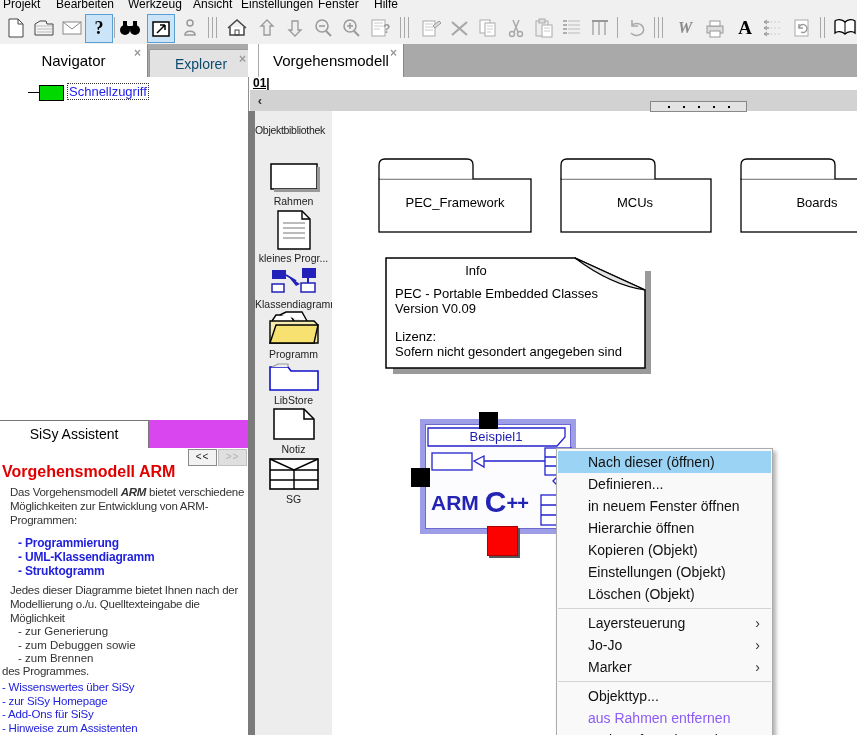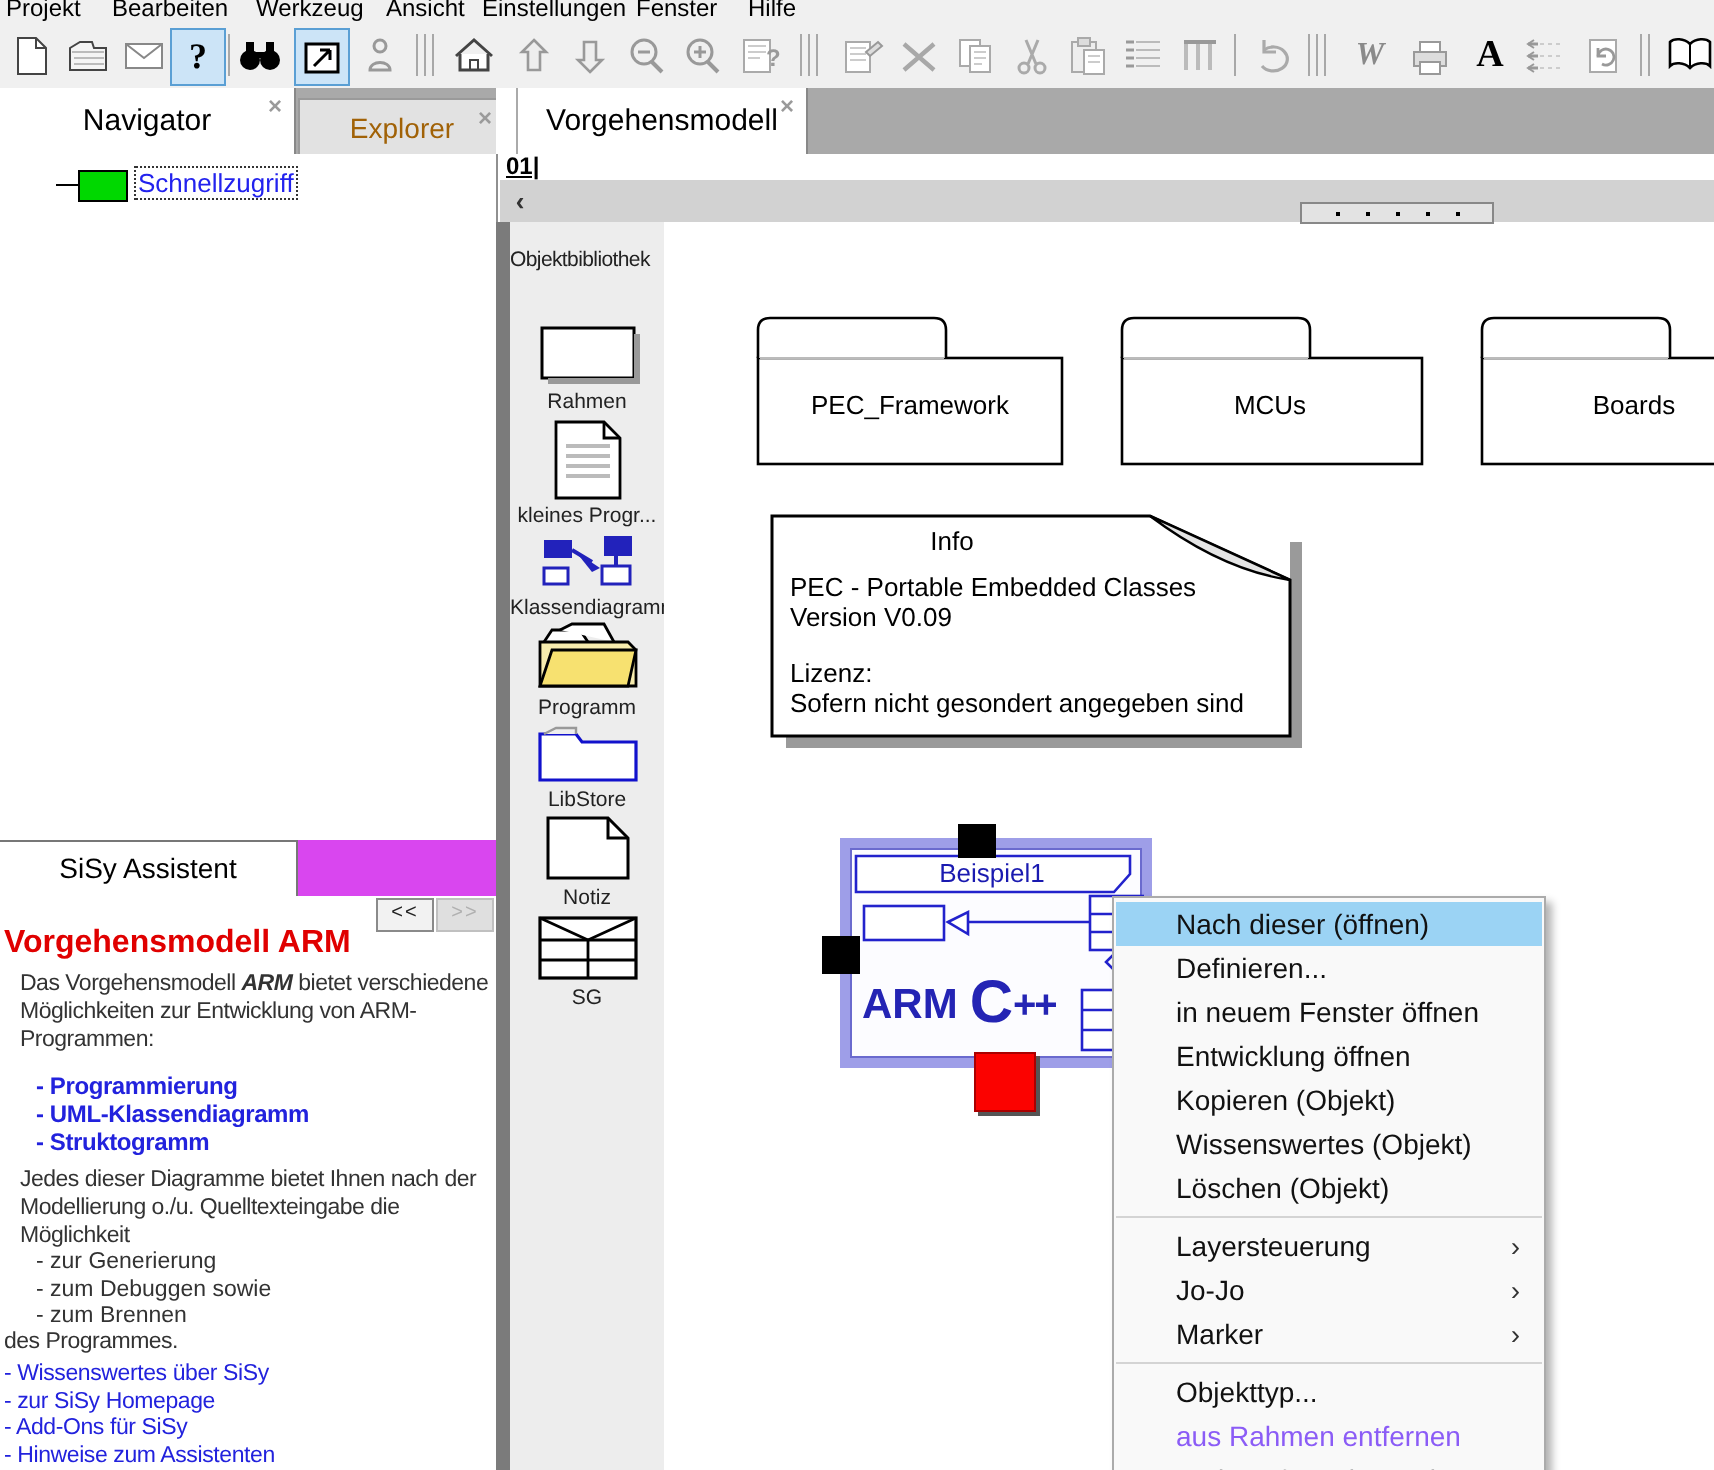--- a/index.html
+++ b/index.html
@@ -15,21 +15,21 @@
   .tbtn.pressed{background:#cce4f7;border:1px solid #5a9fd4;}
   .tsep{position:absolute;top:5px;width:1px;height:21px;background:#a8a8a8;}
   .glyph{font-weight:bold;}
   
   #tabstrip{left:0;top:44px;width:857px;height:33px;background:#a9a9a9;}
   .tab{position:absolute;background:#fff;}
   .tab .tab-label{position:absolute;width:100%;text-align:center;top:8px;font-size:15px;color:#000;}
   .tab-close{position:absolute;right:6px;top:2px;font-size:12px;color:#9a9a9a;font-weight:bold;}
   #tab-navigator{left:0;top:0;width:147px;height:33px;border-right:1px solid #888;}
   #tab-explorer{left:149px;top:5px;width:102px;height:28px;background:#e2e2e2;border:1px solid #9a9a9a;border-bottom:none;}
-  #tab-explorer .tab-label{font-size:14px;top:6px;color:#a16207;}
+  #tab-explorer .tab-label{font-size:14px;top:6px;color:#0c4a6e;}
   #strip-gap{left:248px;top:0px;width:20px;height:33px;background:#fff;}
   #tab-vorgehensmodell{left:258px;top:0;width:144px;height:33px;border-left:1px solid #aaa;border-right:1px solid #888;}
   
   #page-indicator-row{left:248px;top:77px;width:609px;height:13px;background:#fff;}
   #page-indicator{position:absolute;left:5px;top:-1px;font-size:12px;font-weight:bold;text-decoration:underline;}
   #canvas-hscroll{left:250px;top:90px;width:607px;height:21px;background:#d2d2d2;}
   #hscroll-left{position:absolute;left:0;top:0;width:20px;height:21px;color:#333;font-size:13px;text-align:center;line-height:21px;font-weight:bold;}
   
   #nav-content{left:0;top:77px;width:248px;height:343px;background:#fff;border-right:1px solid #909090;}
   #tree-line{position:absolute;left:28px;top:15px;width:11px;height:1px;background:#000;}
@@ -471,23 +471,23 @@
       <span class="pp">++</span>
   </div>
   <div id="handle-top" class="handle abs"></div>
   <div id="handle-left" class="handle abs"></div>
   <div id="red-marker" class="abs"></div>
 
   <div id="context-menu" class="abs">
     <div class="cm-item hl">Nach dieser (öffnen)</div>
     <div class="cm-item">Definieren...</div>
     <div class="cm-item">in neuem Fenster öffnen</div>
-    <div class="cm-item">Entwicklung öffnen</div>
+    <div class="cm-item">Hierarchie öffnen</div>
     <div class="cm-item">Kopieren (Objekt)</div>
-    <div class="cm-item">Wissenswertes (Objekt)</div>
+    <div class="cm-item">Einstellungen (Objekt)</div>
     <div class="cm-item">Löschen (Objekt)</div>
     <div class="cm-sep"></div>
     <div class="cm-item"><span>Layersteuerung</span><span class="cm-arrow">›</span></div>
     <div class="cm-item"><span>Jo-Jo</span><span class="cm-arrow">›</span></div>
     <div class="cm-item"><span>Marker</span><span class="cm-arrow">›</span></div>
     <div class="cm-sep"></div>
     <div class="cm-item">Objekttyp...</div>
     <div class="cm-item disabled">aus Rahmen entfernen</div>
     <div class="cm-item">Verknüpfen mit Datei...</div>
   </div>

